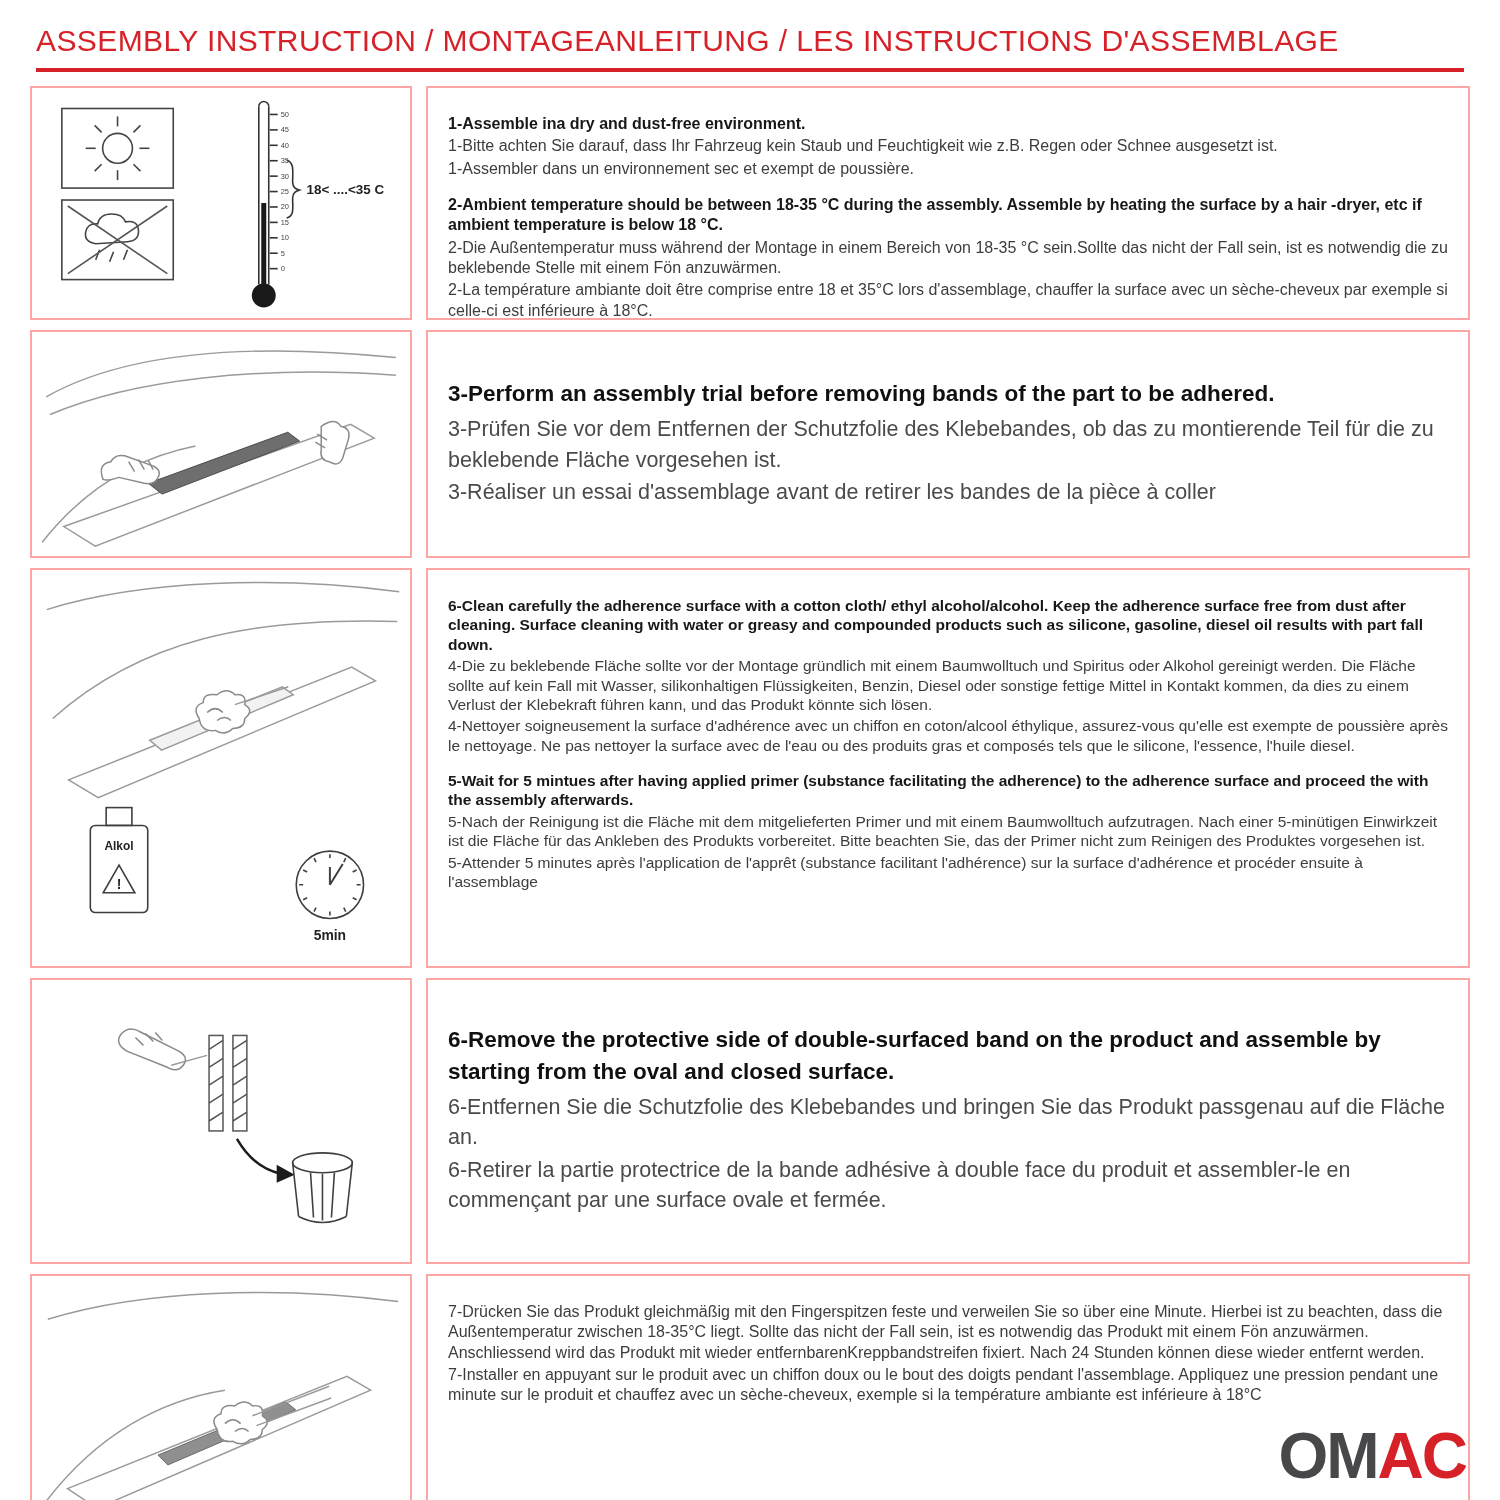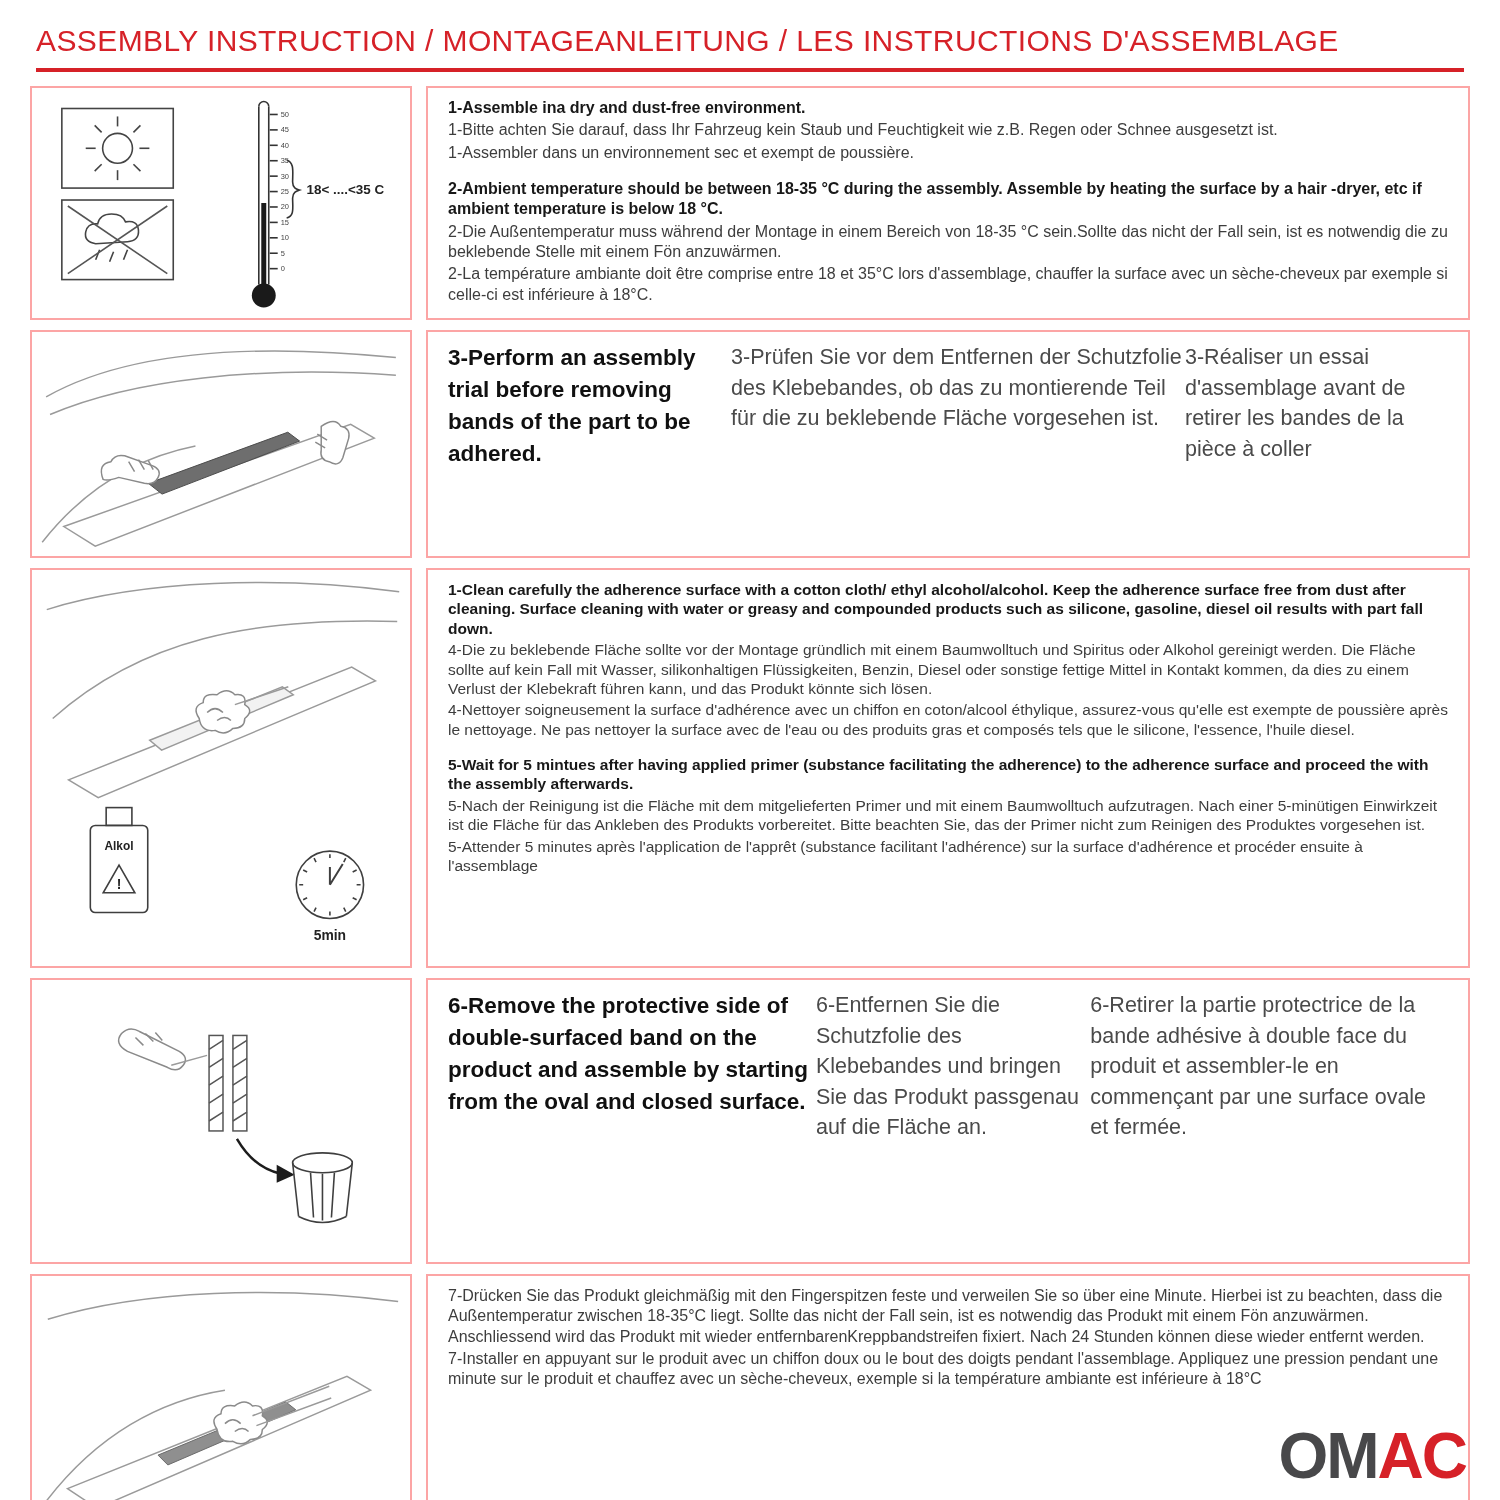--- a/index.html
+++ b/index.html
@@ -6,25 +6,25 @@
   html,body{background:#fff}
   body{width:1500px;height:1500px;position:relative;overflow:hidden;font-family:"Liberation Sans",sans-serif}
   .header{padding:24px 36px 0}
   .title{color:var(--accent,#d62128);font-weight:400;font-size:30px;letter-spacing:.4px}
   .rule{height:4px;background:var(--accent,#d62128);margin:10px 36px 14px}
   .rows{padding:0 30px}
   .row{display:flex;gap:14px;margin-bottom:10px}
   .box{border:2px solid #fca5a5;background:#fff}
   .illus{width:382px;flex:none;display:flex;align-items:center;justify-content:center;overflow:hidden}
   .illus svg{width:100%;height:100%}
-  .txt{flex:1;padding:10px 20px;overflow:hidden}
+  .txt{flex:1;padding:26px 20px;overflow:hidden}
   .txt p{margin:0 0 2px}
   .small{font-size:16px;line-height:1.27;color:#3d3d3d}
   .smaller{font-size:15.5px;line-height:1.25;color:#3d3d3d}
-  .big{font-size:21.5px;line-height:1.42;color:#4a4a4a;display:flex;flex-direction:row;justify-content:center}
+  .big{font-size:21.5px;line-height:1.42;color:#4a4a4a;display:flex;flex-direction:column;justify-content:center}
   p.b{font-weight:700;color:#181818}
   .big p.b{font-size:22.5px;color:#101010;margin-bottom:4px}
   .gap{margin-top:16px !important}
   .h1{height:234px}.h2{height:228px}.h3{height:400px}.h4{height:286px}.h5{height:252px}
   .logo{position:absolute;right:34px;bottom:12px;font-size:64px;font-weight:700;letter-spacing:-2px;line-height:1}
   .logo .dark{color:var(--logo-dark,#48484a)}
   .logo .red{color:var(--accent,#d62128)}
   svg text{font-family:"Liberation Sans",sans-serif}
 </style>
 </head>
@@ -156,21 +156,21 @@
         </g>
         <g fill="none" stroke="#3f3f3f" stroke-width="1.6">
           <circle cx="300" cy="318" r="34"></circle>
           <path d="M300,287 L300,291 M316,291 L314,295 M327,303 L323,305 M331,318 L327,318 M327,333 L323,331 M316,345 L314,341 M300,349 L300,345 M284,345 L286,341 M273,333 L277,331 M269,318 L273,318 M273,303 L277,305 M284,291 L286,295"></path>
           <path d="M300,318 L300,300 M300,318 L313,297" stroke-width="2"></path>
         </g>
         <text x="300" y="374" font-size="14" font-weight="bold" fill="#222" text-anchor="middle">5min</text>
       </svg>
     </div>
     <div class="box txt smaller h3">
-      <p class="b">1-Clean carefully the adherence surface with a cotton cloth/ ethyl alcohol/alcohol. Keep the adherence surface free from dust after cleaning. Surface cleaning with water or greasy and compounded products such as silicone, gasoline, diesel oil results with part fall down.</p>
+      <p class="b">6-Clean carefully the adherence surface with a cotton cloth/ ethyl alcohol/alcohol. Keep the adherence surface free from dust after cleaning. Surface cleaning with water or greasy and compounded products such as silicone, gasoline, diesel oil results with part fall down.</p>
       <p>4-Die zu beklebende Fläche sollte vor der Montage gründlich mit einem Baumwolltuch und Spiritus oder Alkohol gereinigt werden. Die Fläche sollte auf kein Fall mit Wasser, silikonhaltigen Flüssigkeiten, Benzin, Diesel oder sonstige fettige Mittel in Kontakt kommen, da dies zu einem Verlust der Klebekraft führen kann, und das Produkt könnte sich lösen.</p>
       <p>4-Nettoyer soigneusement la surface d'adhérence avec un chiffon en coton/alcool éthylique, assurez-vous qu'elle est exempte de poussière après le nettoyage. Ne pas nettoyer la surface avec de l'eau ou des produits gras et composés tels que le silicone, l'essence, l'huile diesel.</p>
       <p class="b gap">5-Wait for 5 mintues after having applied primer (substance facilitating the adherence) to the adherence surface and proceed the with the assembly afterwards.</p>
       <p>5-Nach der Reinigung ist die Fläche mit dem mitgelieferten Primer und mit einem Baumwolltuch aufzutragen. Nach einer 5-minütigen Einwirkzeit ist die Fläche für das Ankleben des Produkts vorbereitet. Bitte beachten Sie, das der Primer nicht zum Reinigen des Produktes vorgesehen ist.</p>
       <p>5-Attender 5 minutes après l'application de l'apprêt (substance facilitant l'adhérence) sur la surface d'adhérence et procéder ensuite à l'assemblage</p>
     </div>
   </div>
 
   <div class="row">
     <div class="box illus h4">

